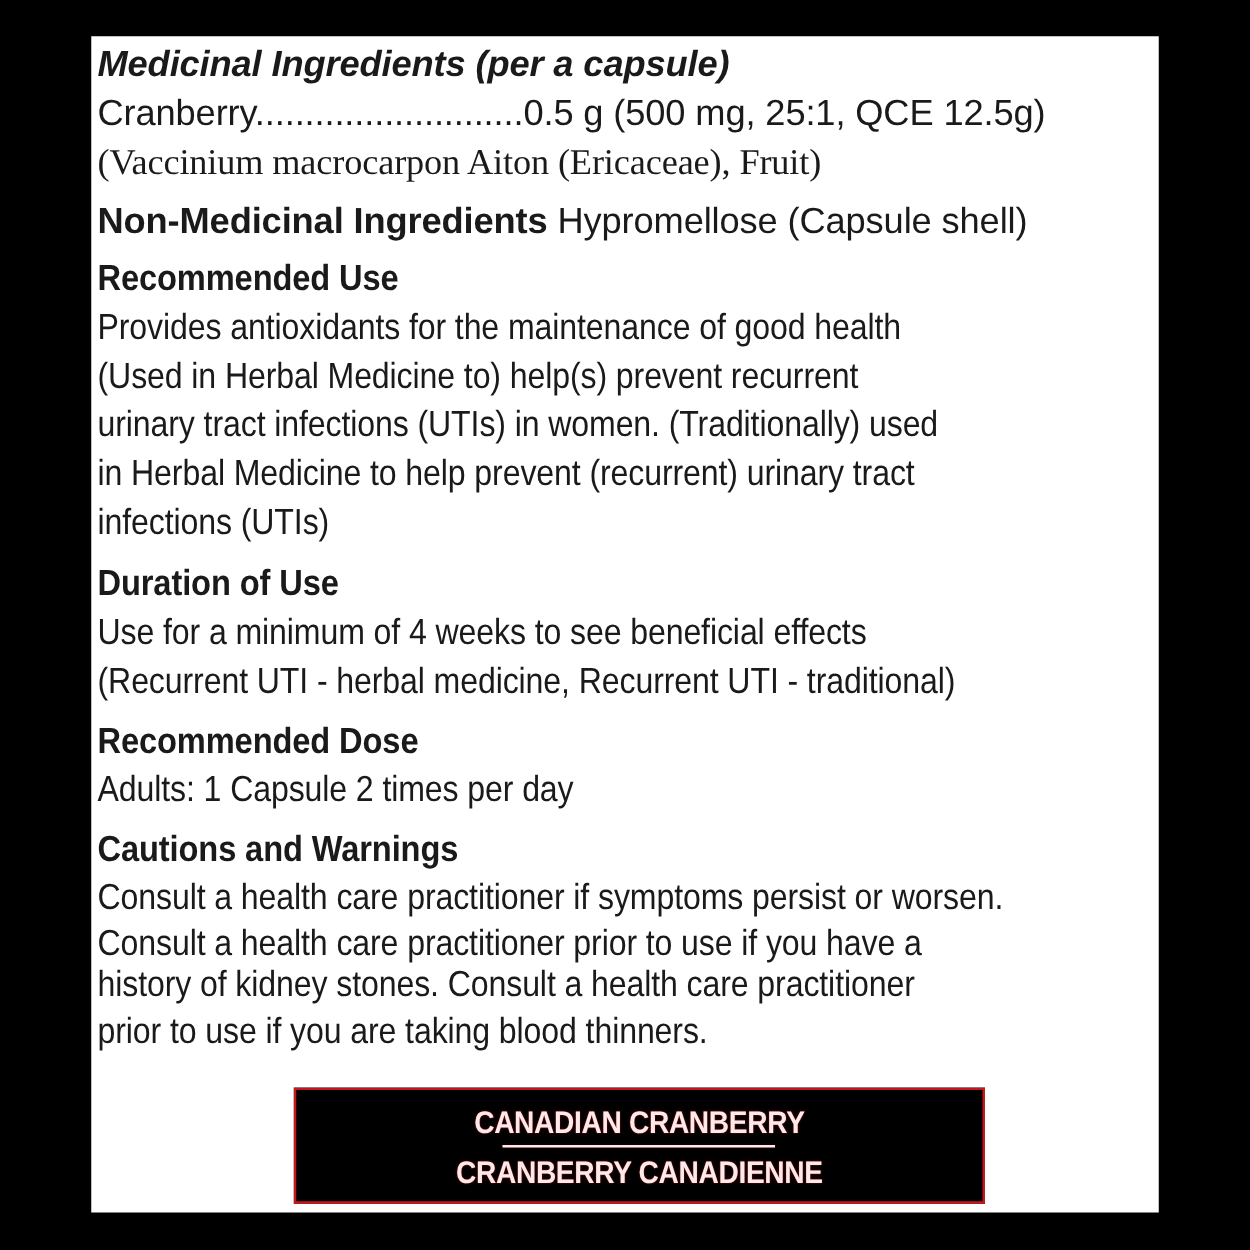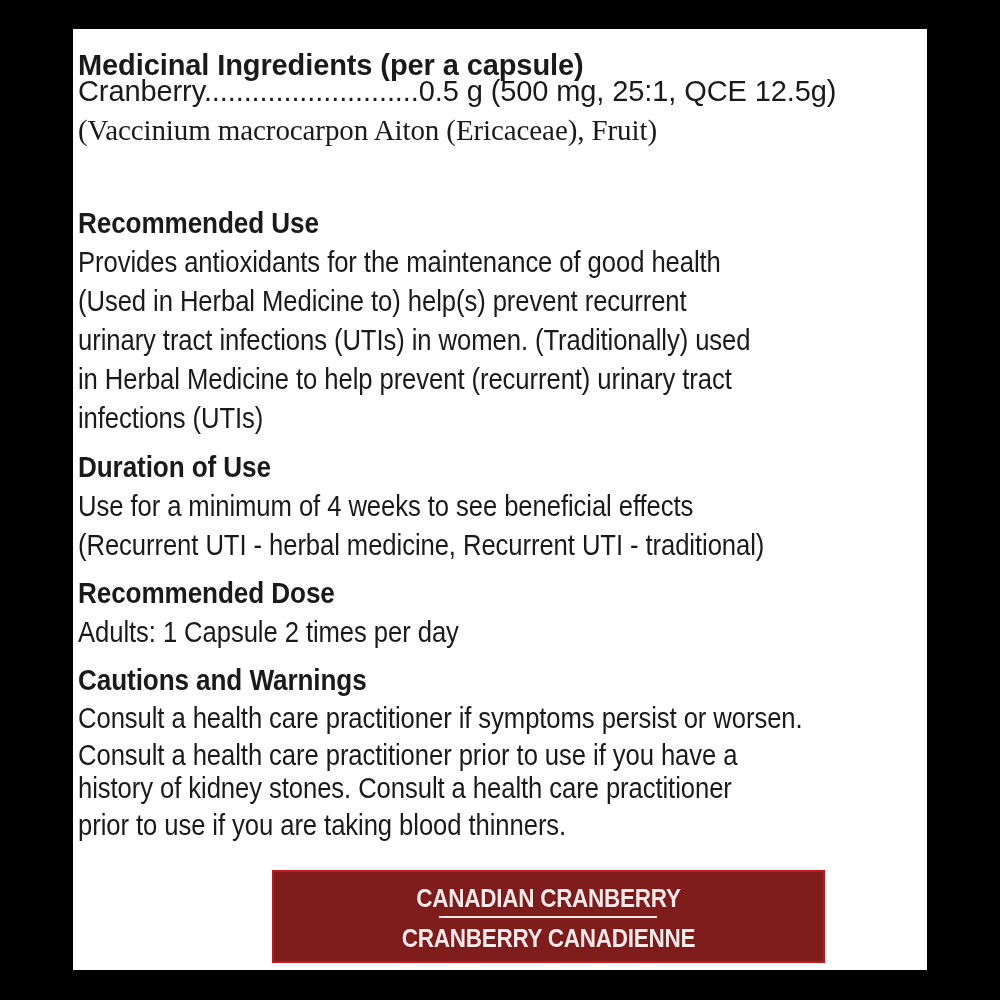--- a/index.html
+++ b/index.html
@@ -26,25 +26,24 @@
     letter-spacing: -0.1px;
   }
   .bold { font-weight: bold; }
   .cond {
     transform-origin: 0 0;
   }
   .banner {
     position: absolute;
     left: 162px; top: 841px;
     width: 553px; height: 93px;
-    background: #7f1d1d;
+    background: #000000;
     box-shadow: inset 0 0 0 2px #c8161c;
     text-align: center;
     color: #fbeaea;
-    margin-left: 37px;
   }
   .banner .b-line {
     position: absolute; left: 0; right: 0;
     font-weight: bold;
     font-size: 25px;
     line-height: 28px;
     letter-spacing: -0.3px;
     text-shadow: 0 0 2px #7a0d10, 0 0 1px #7a0d10;
     transform: scaleX(0.9);
   }
@@ -56,24 +55,27 @@
     top: 46px; height: 2px;
     background: #fbeaea;
     box-shadow: 0 0 1px #7a0d10;
   }
 </style>
 </head>
 <body>
 
 <div class="panel">
 
-  <div class="line bold" style="top:18px;">Medicinal Ingredients (per a capsule)</div>
+  <div class="line bold" style="top:5px;font-style:italic;">Medicinal Ingredients (per a capsule)</div>
   <div class="line" style="top:44px;">Cranberry...........................0.5 g (500 mg, 25:1, QCE 12.5g)</div>
   <div class="line" style="top:83px;font-family:Liberation Serif, serif;">(Vaccinium macrocarpon Aiton (Ericaceae), Fruit)</div>
 
+  <div class="line" style="top:130px;">
+    <span class="bold">Non-Medicinal Ingredients</span><span> Hypromellose (Capsule shell)</span>
+  </div>
 
   <div class="line bold cond" style="top:176px; transform:scaleX(0.9);">Recommended Use</div>
   <div class="line cond" style="top:215px; transform:scaleX(0.885);">Provides antioxidants for the maintenance of good health</div>
   <div class="line cond" style="top:254px; transform:scaleX(0.885);">(Used in Herbal Medicine to) help(s) prevent recurrent</div>
   <div class="line cond" style="top:293px; transform:scaleX(0.885);">urinary tract infections (UTIs) in women. (Traditionally) used</div>
   <div class="line cond" style="top:332px; transform:scaleX(0.885);">in Herbal Medicine to help prevent (recurrent) urinary tract</div>
   <div class="line cond" style="top:371px; transform:scaleX(0.885);">infections (UTIs)</div>
 
   <div class="line bold cond" style="top:420px; transform:scaleX(0.9);">Duration of Use</div>
   <div class="line cond" style="top:459px; transform:scaleX(0.885);">Use for a minimum of 4 weeks to see beneficial effects</div>

